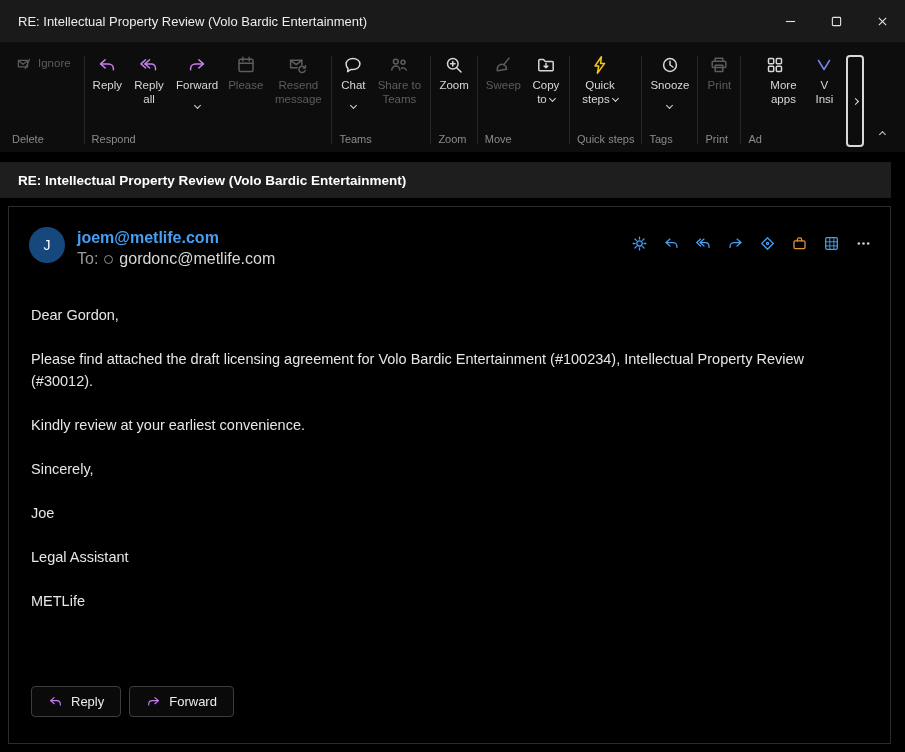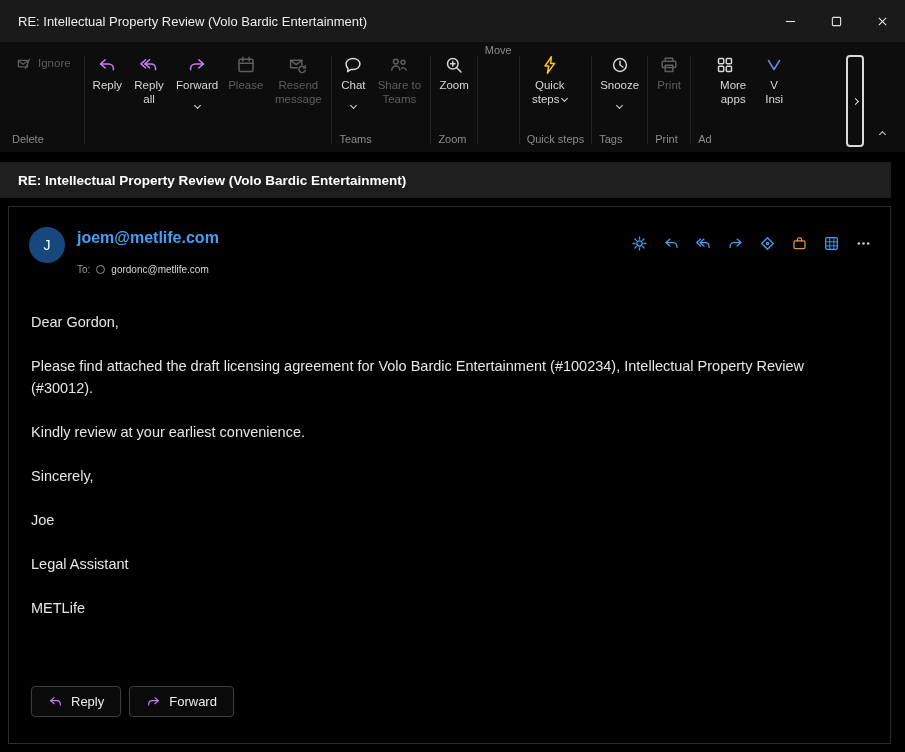--- a/index.html
+++ b/index.html
@@ -52,21 +52,21 @@
 
   
   .content{flex:1;display:flex;flex-direction:column;background:#000;min-height:0;}
   .subject-bar{margin:10px 14px 0 0;background:#1e1e1e;height:36px;display:flex;align-items:center;padding-left:18px;font-weight:bold;font-size:13.5px;color:#fff;flex:0 0 auto;}
   .msg-card{margin:8px 14px 8px 8px;border:1px solid #2c2c2c;background:#000;flex:1;display:flex;flex-direction:column;min-height:0;}
 
   .msg-header{display:flex;padding:20px 18px 0 20px;align-items:flex-start;}
   .avatar{width:36px;height:36px;border-radius:50%;background:#17487d;color:#fff;display:flex;align-items:center;justify-content:center;font-size:14px;flex:0 0 auto;}
   .hdr-mid{margin-left:12px;flex:1;min-width:0;}
   .from-link{color:var(--blue);font-size:16px;font-weight:600;text-decoration:none;display:inline-block;padding-top:2px;}
-  .to-row{display:flex;align-items:center;gap:6px;margin-top:17px;font-size:10px;color:#9b9b9b;}
+  .to-row{display:flex;align-items:center;gap:6px;margin-top:3px;font-size:16px;color:#9b9b9b;}
   .presence{width:9px;height:9px;border:1.5px solid #8f8f8f;border-radius:50%;display:inline-block;}
   .to-name{color:#d8d8d8;}
   .hdr-actions{display:flex;align-items:center;gap:15px;padding-top:8px;}
   .act-btn{background:none;border:none;padding:0;display:flex;cursor:default;color:var(--blue);}
   .act-btn svg{width:17px;height:17px;}
   .act-btn.gray{color:#cfcfcf;}
   .act-btn.orange{color:var(--orange);}
 
   .msg-body{padding:36px 22px 0;}
   .msg-body p{margin:0 0 22px;font-size:14.5px;line-height:22px;color:#e6e6e6;}
@@ -165,20 +165,21 @@
               <svg viewBox="0 0 20 20">
                 <path d="M2.6 5.2h11.2v4.6M2.6 5.2v7.6h6.6"></path>
                 <path d="M2.6 5.4l5.6 4.2 5.6-4.2"></path>
                 <path d="M16.6 12.4a3.2 3.2 0 1 0 .5 3.1"></path>
                 <path d="M17.4 10.8v2.1h-2.1"></path>
               </svg>
             </span>
           <span class="lblrow mw50"><span>Resend message</span></span>
         </button>
       </div>
+      <div class="rlabel">Respond</div>
     </div>
     <div class="rsep"></div>
 
     <div class="rgroup">
       <div class="rbuttons">
         <button class="rbtn">
           <span class="ic">
               <svg viewBox="0 0 20 20">
                 <path d="M10 3.4c3.8 0 6.9 2.5 6.9 5.6 0 3.1-3.1 5.6-6.9 5.6-.7 0-1.4-.1-2-.2l-3.4 2.2.5-3C3.8 12.6 3.1 11 3.1 9c0-3.1 3.1-5.6 6.9-5.6z"></path>
               </svg>
@@ -212,20 +213,40 @@
               </svg>
             </span>
           <span class="lblrow"><span>Zoom</span></span>
         </button>
       </div>
       <div class="rlabel">Zoom</div>
     </div>
     <div class="rsep"></div>
 
     <div class="rgroup">
+      <div class="rbuttons">
+        <button class="rbtn disabled">
+          <span class="ic">
+              <svg viewBox="0 0 20 20">
+                <path d="M16 3.2l-5.2 6.4"></path>
+                <path d="M10.8 9.6c-2.5-.9-5.3.3-6.3 2.8-.4 1.1-.4 2.3-.1 3.4l9-1.5c.2-1.9-.8-3.9-2.6-4.7z"></path>
+              </svg>
+            </span>
+          <span class="lblrow"><span>Sweep</span></span>
+        </button>
+        <button class="rbtn">
+          <span class="ic">
+              <svg viewBox="0 0 20 20">
+                <path d="M2.8 5.6c0-.5.4-1 1-1h3.7l1.8 1.9h6.9c.5 0 1 .4 1 1v7.3c0 .5-.5 1-1 1H3.8c-.6 0-1-.5-1-1z"></path>
+                <path d="M10 8.6v4.2M8.1 11l1.9 1.8L11.9 11"></path>
+              </svg>
+            </span>
+          <span class="lblrow mw30"><span>Copy to</span><span class="chev-inline"><i class="chev"></i></span></span>
+        </button>
+      </div>
       <div class="rlabel">Move</div>
     </div>
     <div class="rsep"></div>
 
     <div class="rgroup">
       <div class="rbuttons">
         <button class="rbtn">
           <span class="ic yellow">
               <svg viewBox="0 0 20 20">
                 <path d="M11.4 1.8 5 11h3.7L7.4 18.2 14.6 8.4h-4z"></path>

